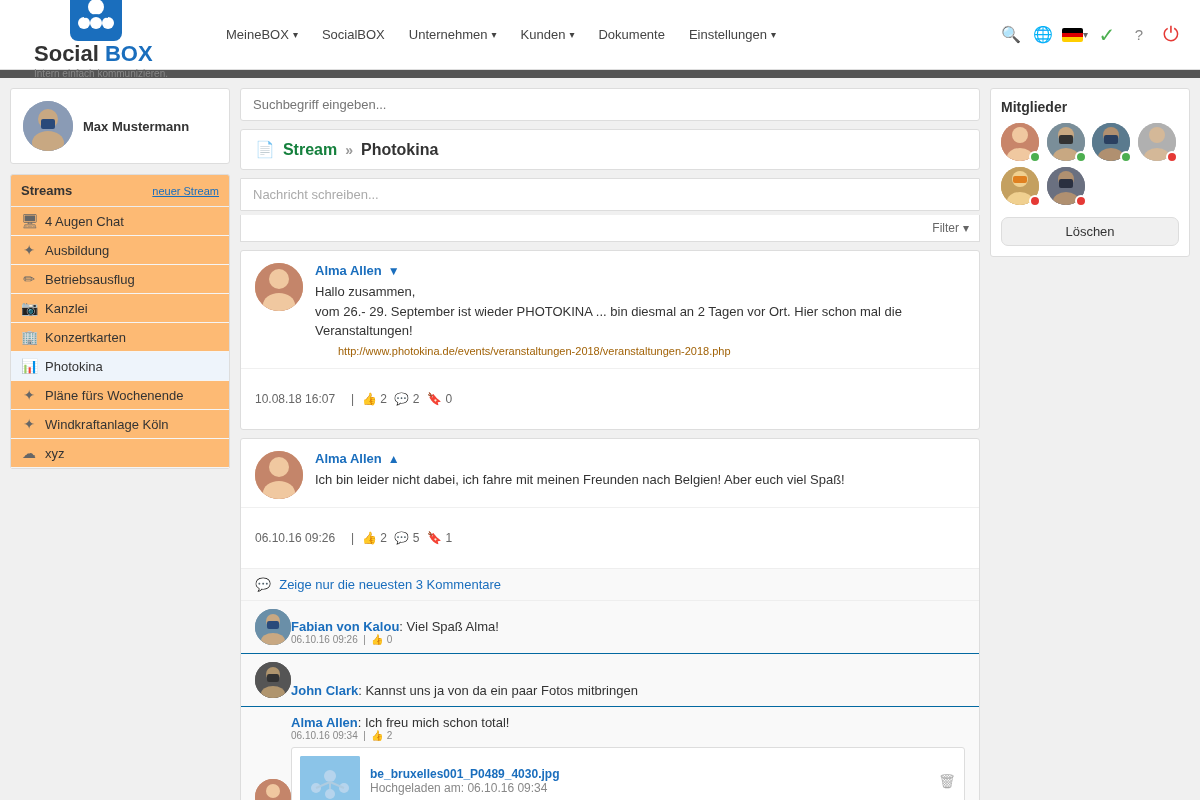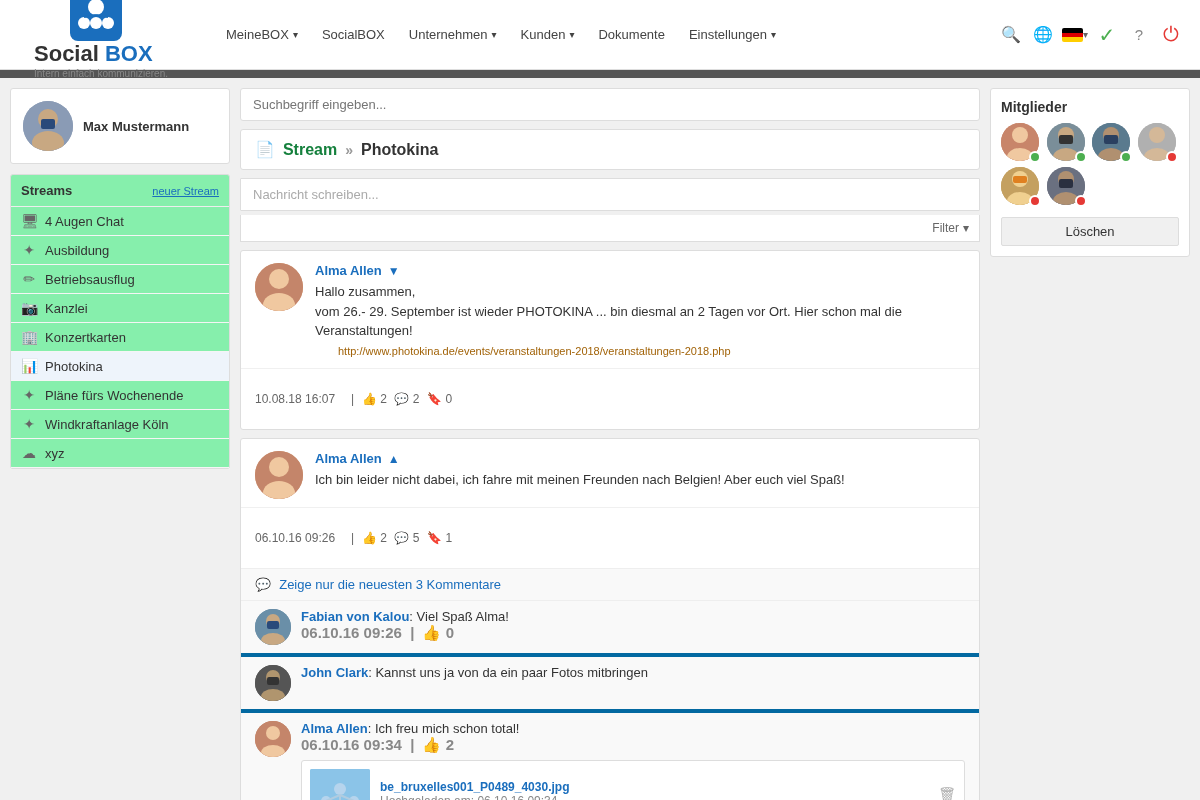--- a/index.html
+++ b/index.html
@@ -93,21 +93,21 @@
     }
     .user-avatar {
       width: 50px; height: 50px; border-radius: 50%;
       background: #ccc;
       overflow: hidden;
       flex-shrink: 0;
     }
     .user-avatar svg { width: 100%; height: 100%; }
     .user-name { font-weight: bold; font-size: 13px; }
     .streams-section {
-      background: #86efac;
+      background: #fdba74;
       border: 1px solid #ddd;
       border-radius: 3px;
     }
     .streams-header {
       display: flex;
       justify-content: space-between;
       align-items: center;
       padding: 8px 10px;
       border-bottom: 1px solid #eee;
       font-weight: bold;
@@ -238,33 +238,32 @@
       align-items: center;
       gap: 8px;
       padding: 8px 14px;
       font-size: 13px;
       color: #1a6ebd;
       cursor: pointer;
       border-bottom: 1px solid #eee;
     }
     .comment-item {
       display: flex;
-      gap: 10px;
       padding: 8px 14px;
-      border-bottom: 4px solid #0369a1;
-      align-items: flex-start;
+      border-bottom: 1px solid #0369a1;
+      align-items: flex-end;
     }
     .comment-avatar {
       width: 36px; height: 36px; border-radius: 50%; background: #ccc;
       flex-shrink: 0; overflow: hidden;
     }
     .comment-body { flex: 1; }
     .comment-author { font-weight: bold; color: #1a6ebd; }
     .comment-text { font-size: 13px; color: #333; }
-    .comment-meta { font-size: 15px; color: #888; margin-top: 0; font-weight: bold; }
+    .comment-meta { font-size: 10px; color: #888; margin-top: 0; }
 
     .attachment-box {
       display: flex;
       align-items: center;
       gap: 10px;
       background: #fff;
       border: 1px solid #ddd;
       border-radius: 3px;
       padding: 8px;
       margin-top: 6px;
@@ -312,21 +311,21 @@
       border-radius: 50%;
       border: 2px solid #fff;
     }
     .status-online { background: #4caf50; }
     .status-offline { background: #e53935; }
     .delete-btn {
       width: 100%;
       padding: 6px;
       background: #f0f0f0;
       border: 1px solid #ddd;
-      border-radius: 2px;
+      border-radius: 7px;
       cursor: pointer;
       font-size: 13px;
       text-align: center;
       color: #333;
     }
 
     
     .avatar-alma { background: #d4956a; }
     .avatar-max { background: #8a9bb5; }
   </style>

